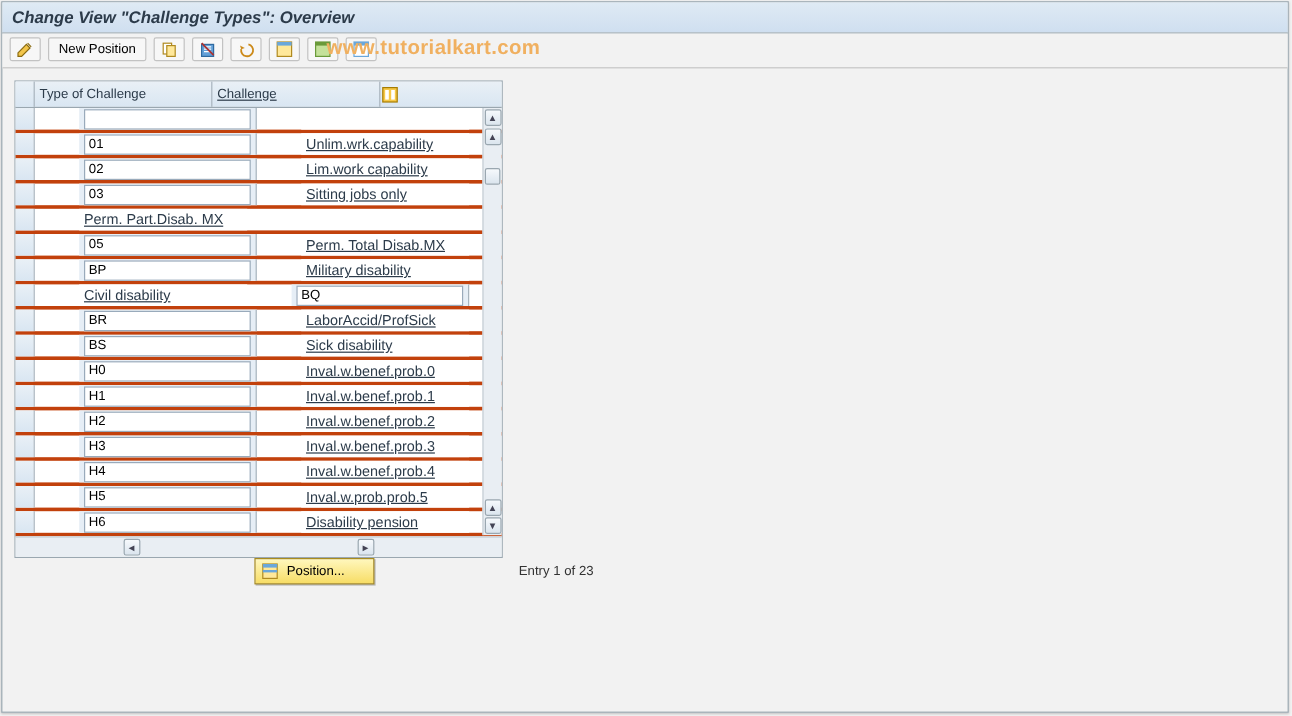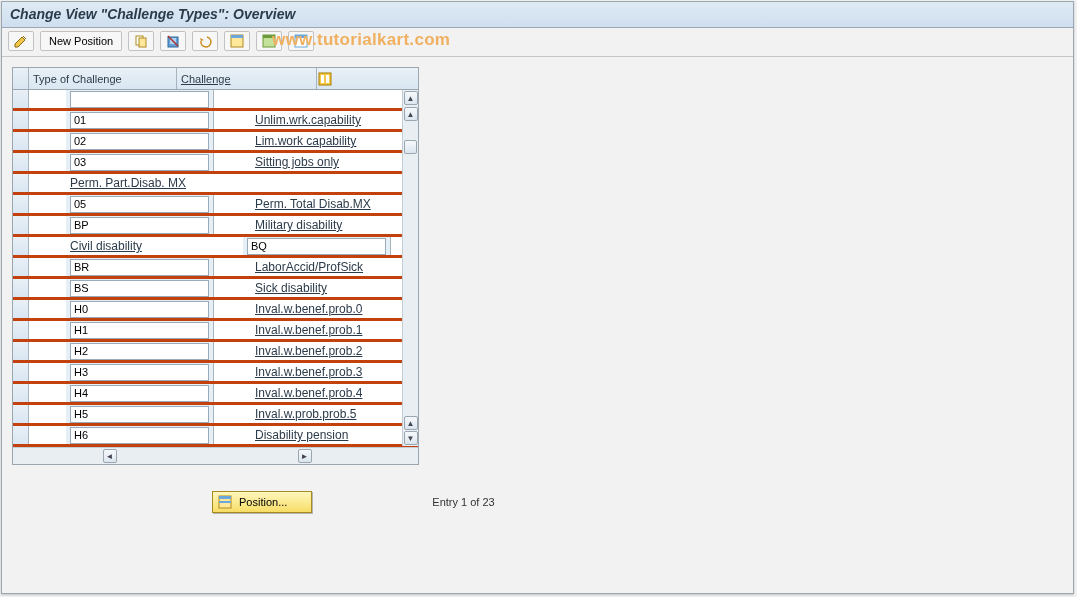--- a/index.html
+++ b/index.html
@@ -132,21 +132,20 @@
     height:17px;
     background:#e9eef3;
     border-top:1px solid #c5cdd4;
     display:flex; justify-content:flex-end; align-items:center;
     padding-right:17px; gap:2px;
   }
 
   
   .footer-row {
     display:flex; align-items:center;
-    margin-top: 26px;
     gap: 120px;
     padding-left: 200px;
   }
   .pos-btn {
     display:flex; align-items:center;
     background: linear-gradient(#fff7bd,#f7dd66);
     border:1px solid #a88b1f;
     box-shadow: 1px 1px 0 rgba(0,0,0,.25);
     height:22px; padding: 0 24px 0 4px; gap:6px;
     font-size:11px;

